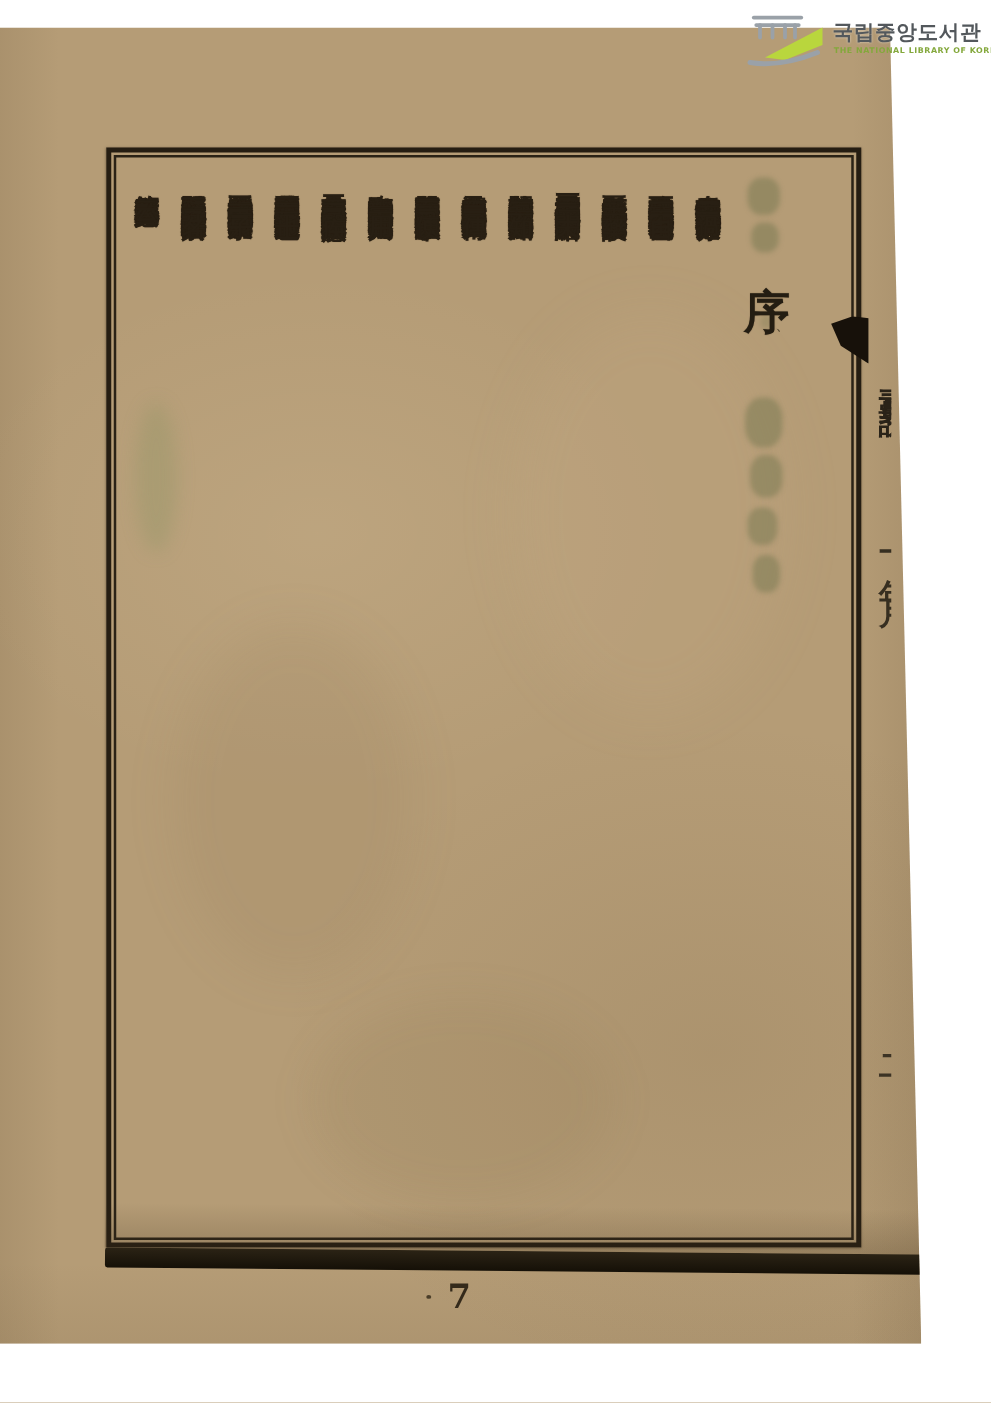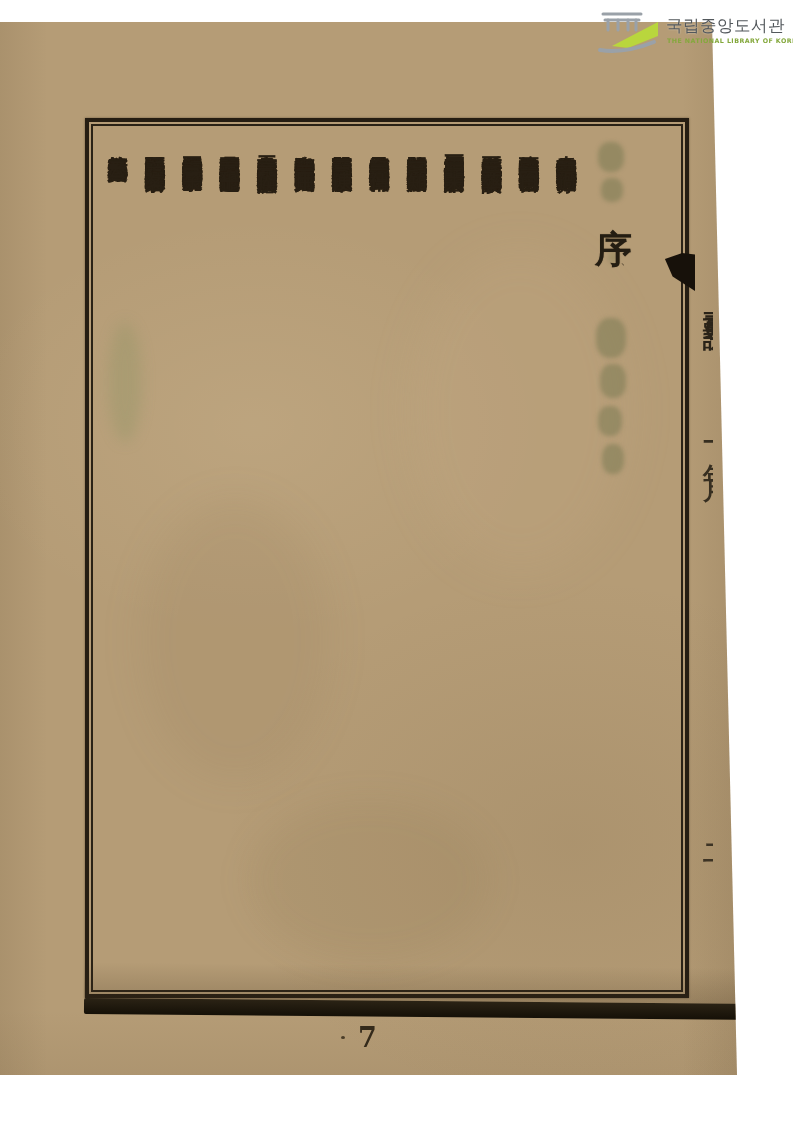--- a/index.html
+++ b/index.html
@@ -104,21 +104,21 @@
     position:absolute;left:358px;top:1022px;
     font-size:27px;font-weight:bold;color:#342a1b;
   }
   .number-dot{position:absolute;left:341px;top:1036px;width:4px;height:3px;background:#4a3d28;border-radius:50%;}
 
   
   .logo{position:absolute;left:596px;top:6px;width:196px;height:54px;z-index:5;}
   .logo svg{position:absolute;left:0;top:0;}
   .logo .ko{
     position:absolute;left:70px;top:9px;
-    font-family:"DejaVu Sans", sans-serif;font-weight:normal;
+    font-family:"DejaVu Sans", sans-serif;font-weight:bold;
     font-size:16.5px;color:#53585c;letter-spacing:0.5px;white-space:nowrap;
     text-shadow:0 0 2px rgba(255,255,255,.6);
   }
   .logo .en{
     position:absolute;left:71px;top:31px;
     font-family:"DejaVu Sans", sans-serif;font-weight:bold;
     font-size:6.3px;color:#84a83c;letter-spacing:0.45px;white-space:nowrap;
   }
 </style>
 </head>

